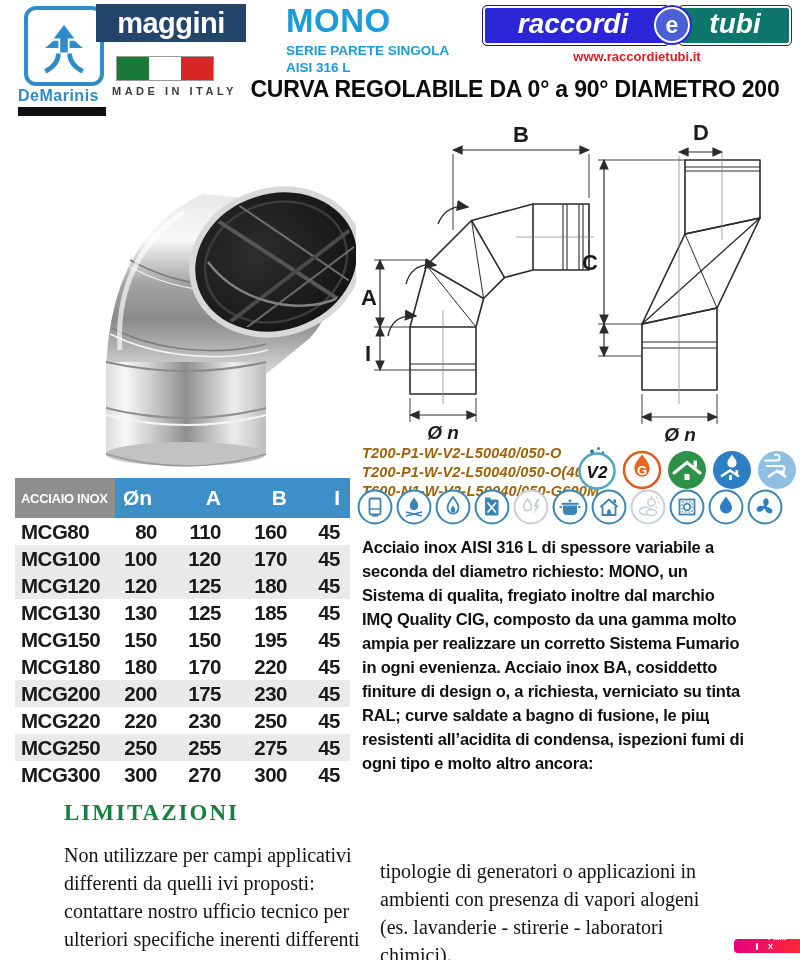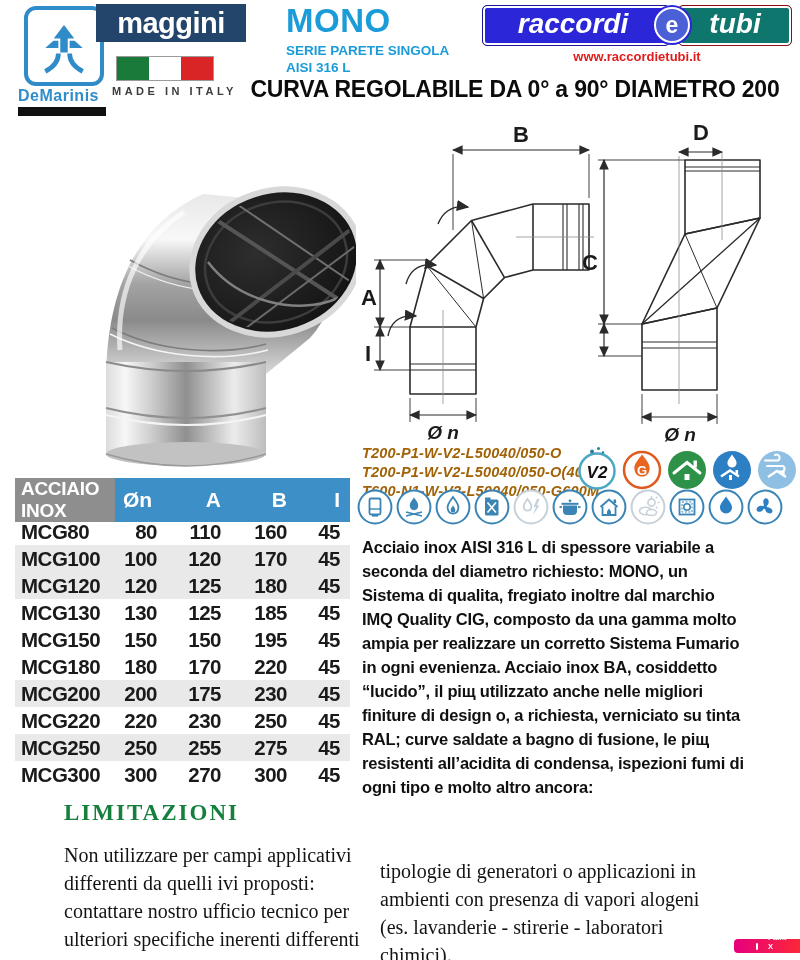--- a/index.html
+++ b/index.html
@@ -56,21 +56,21 @@
          color:#a16207;letter-spacing:.2px;}
 
   .badges{left:576px;top:445px;display:flex;gap:3px;}
   .fuels{left:357px;top:489px;display:flex;gap:3px;}
 
   
   .spec{left:15px;top:478px;width:335px;}
   .thead,.trow{display:grid;grid-template-columns:100px 52px 64px 66px 53px;}
   .thead{height:40px;}
   .th{display:flex;align-items:center;color:#fff;font-weight:700;}
-  .th0{background:#8e8e8e;font-size:19px;padding-left:6px;letter-spacing:-.3px;}
+  .th0{background:#8e8e8e;font-size:13px;padding-left:6px;letter-spacing:-.3px;}
   .thb{background:#3d8fc7;font-size:21px;justify-content:flex-end;padding-right:10px;box-sizing:border-box;}
   .th1{justify-content:flex-start;padding-left:8px;}
   .trow{height:27px;align-items:center;font-size:20.5px;font-weight:700;color:#1a1a1a;letter-spacing:-.5px;}
   .trow .c0{padding-left:6px;}
   .trow .cn{text-align:right;padding-right:10px;}
   .trow.shaded{background:#e9e9e9;}
 
   
   .desc{left:362px;top:535px;width:436px;font-size:16.5px;line-height:24px;font-weight:700;
         color:#101010;letter-spacing:-.2px;}
@@ -481,21 +481,20 @@
     </div>
   </div>
 
   <div class="abs desc">
     <div>Acciaio inox AISI 316 L di spessore variabile a</div>
     <div>seconda del diametro richiesto: MONO, un</div>
     <div>Sistema di qualita, fregiato inoltre dal marchio</div>
     <div>IMQ Quality CIG, composto da una gamma molto</div>
     <div>ampia per realizzare un corretto Sistema Fumario</div>
     <div>in ogni evenienza. Acciaio inox BA, cosiddetto</div>
-    <div>“lucido”, il piщ utilizzato anche nelle migliori</div>
     <div>finiture di design o, a richiesta, verniciato su tinta</div>
     <div>RAL; curve saldate a bagno di fusione, le piщ</div>
     <div>resistenti all’acidita di condensa, ispezioni fumi di</div>
     <div>ogni tipo e molto altro ancora:</div>
   </div>
 
   <div class="abs lim-title">LIMITAZIONI</div>
   <div class="abs lim-col c1">
     <div>Non utilizzare per campi applicativi</div>
     <div>differenti da quelli ivi proposti:</div>

